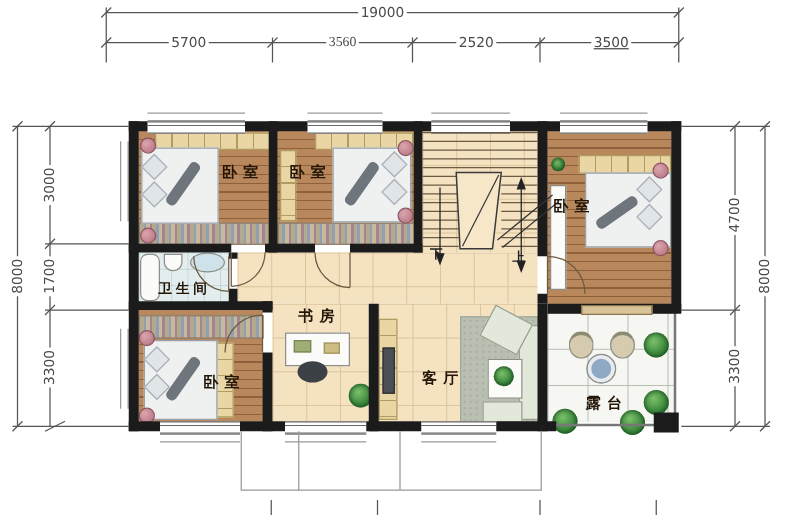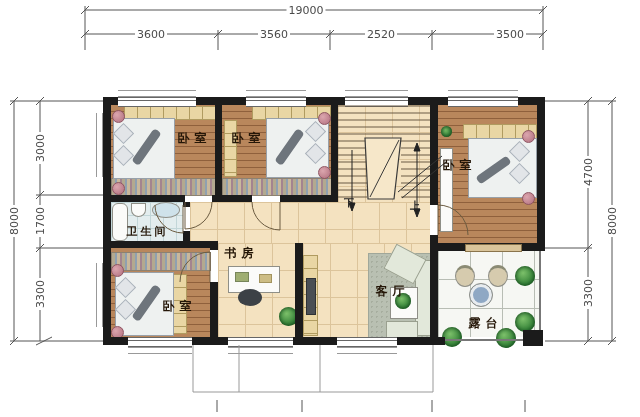--- a/index.html
+++ b/index.html
@@ -240,31 +240,31 @@
       <path d="M193 345 V392 H433 V345"></path>
       <path d="M239 345 V392 M320 345 V392"></path>
     </g>
   </svg>
 
   <div class="rlabel" style="left:192px;top:138px;">卧室</div>
   <div class="rlabel" style="left:246px;top:138px;">卧室</div>
   <div class="rlabel" style="left:457px;top:165px;">卧室</div>
   <div class="rlabel" style="left:177px;top:306px;">卧室</div>
   <div class="rlabel" style="left:146px;top:231px;letter-spacing:3px;text-indent:3px;font-size:11px;">卫生间</div>
-  <div class="rlabel" style="left:239px;top:253px;">书房</div>
-  <div class="rlabel" style="left:352px;top:291px;margin-left:38px;">客厅</div>
+  <div class="rlabel" style="left:253px;top:253px;">书房</div>
+  <div class="rlabel" style="left:352px;top:303px;">客厅</div>
   <div class="rlabel" style="left:483px;top:323px;">露台</div>
   <div class="slabel" style="left:349px;top:203px;">下</div>
   <div class="slabel" style="left:415px;top:206px;">上</div>
 
   <div class="dim" style="left:306px;top:10px;">19000</div>
-  <div class="dim" style="left:151px;top:34px;">3600</div>
-  <div class="dim" style="left:274px;top:34px;">3560</div>
+  <div class="dim" style="left:151px;top:34px;">5700</div>
+  <div class="dim" style="left:274px;top:34px;font-family:Liberation Serif, serif;">3560</div>
   <div class="dim" style="left:381px;top:34px;">2520</div>
-  <div class="dim" style="left:510px;top:34px;">3500</div>
+  <div class="dim" style="left:489px;top:34px;text-decoration:underline;">3500</div>
   <div class="dim rot" style="left:14px;top:221px;">8000</div>
   <div class="dim rot" style="left:40px;top:148px;">3000</div>
   <div class="dim rot" style="left:40px;top:221px;">1700</div>
   <div class="dim rot" style="left:40px;top:294px;">3300</div>
   <div class="dim rot" style="left:588px;top:172px;">4700</div>
   <div class="dim rot" style="left:588px;top:293px;">3300</div>
   <div class="dim rot" style="left:612px;top:221px;">8000</div>
 
 </div>
 

